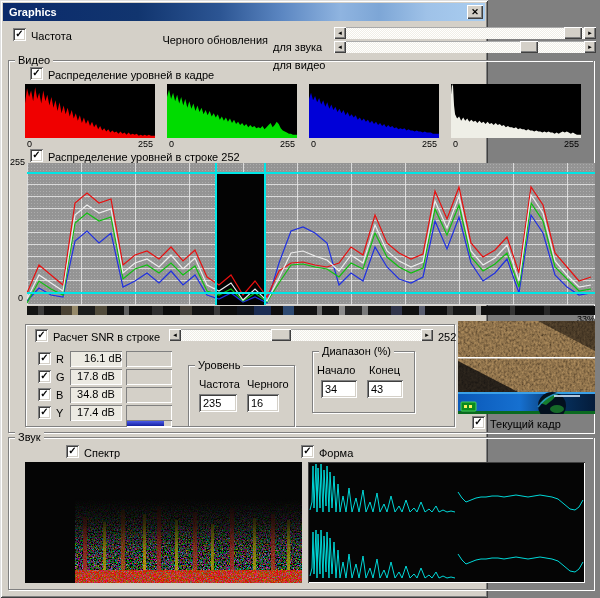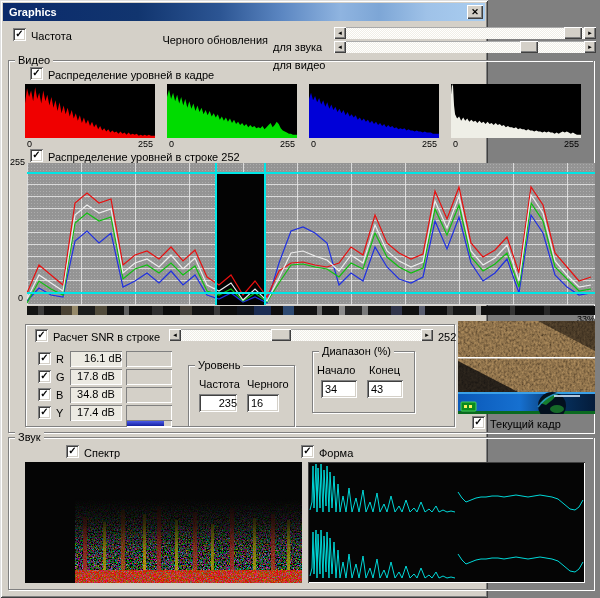--- a/index.html
+++ b/index.html
@@ -171,21 +171,21 @@
   <div class="barbox" style="left:126px;top:405px;width:46px;height:16px;"></div>
 
   <div class="prg-track">
       <div class="prg-fill"></div>
     </div>
 
   <div class="groupbox" style="left:188px;top:365px;width:107px;height:62px;">
     <div class="gb-label">Уровень</div>
     <div class="lbl" style="left:10px;top:12px;">Частота</div>
     <div class="lbl" style="left:58px;top:12px;">Черного</div>
-    <div class="edit" style="left:10px;top:28px;width:38px;height:18px;text-align:right;">235</div>
+    <div class="edit" style="left:10px;top:28px;width:38px;height:18px;">235</div>
     <div class="edit" style="left:58px;top:28px;width:32px;height:18px;">16</div>
   </div>
 
   <div class="groupbox" style="left:312px;top:351px;width:103px;height:62px;">
     <div class="gb-label">Диапазон (%)</div>
     <div class="lbl" style="left:4px;top:12px;">Начало</div>
     <div class="lbl" style="left:56px;top:12px;">Конец</div>
     <div class="edit" style="left:8px;top:28px;width:36px;height:18px;">34</div>
     <div class="edit" style="left:54px;top:28px;width:36px;height:18px;">43</div>
   </div>

